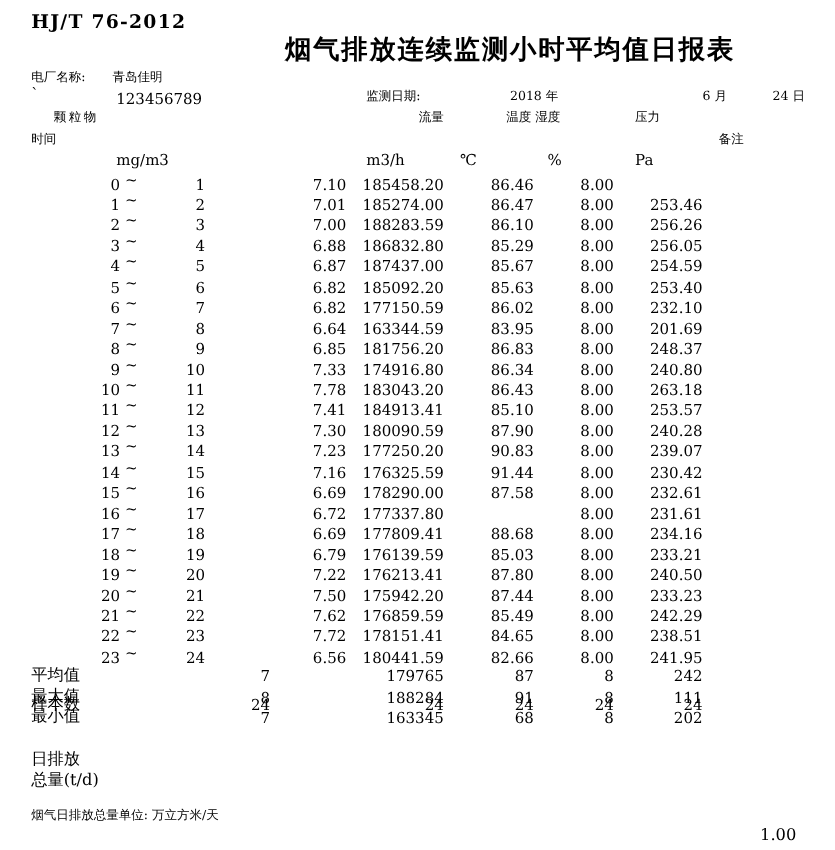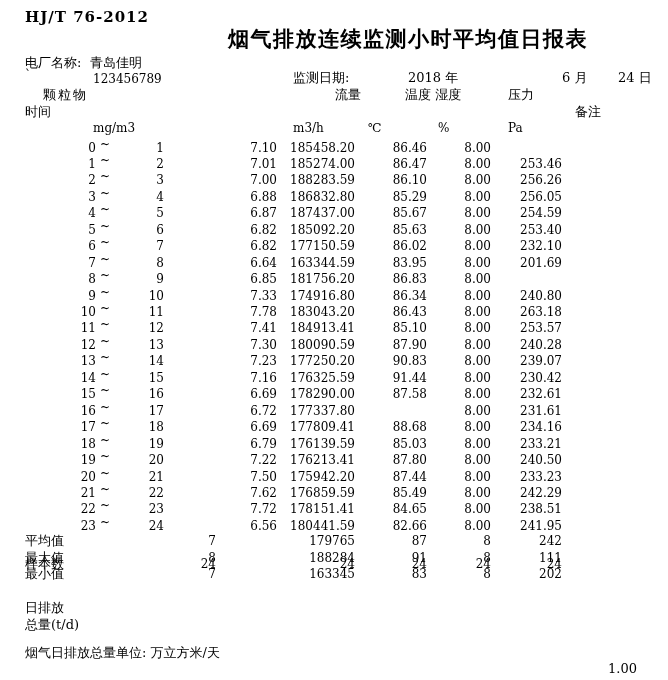--- a/index.html
+++ b/index.html
@@ -1,19 +1,19 @@
 <!DOCTYPE html>
 <html><head>
 <meta charset="utf-8">
 <style>
   html,body{margin:0;padding:0;background:#fff;}
   #page{position:relative;width:668px;height:680px;background:#ffffff;color:#000;
         font-family:"DejaVu Serif",serif;overflow:hidden;}
   .abs{position:absolute;white-space:pre;}
-  .cjk{font-size:13px;line-height:14px;}
+  .cjk{font-size:10px;line-height:14px;}
   .num{font-size:12px;line-height:14px;}
   #std{left:25px;top:8px;font-size:15px;font-weight:bold;letter-spacing:1px;}
   #title{left:228px;top:25px;font-size:21px;font-weight:bold;letter-spacing:1.5px;}
   #plant-label{left:25px;top:56px;}
   #plant-name{left:90px;top:56px;}
   #code-prefix{left:25px;top:68px;font-size:12px;}
   #plant-code{left:93px;top:72px;font-size:12px;}
   #date-label{left:293px;top:71px;}
   #date-year{left:408px;top:71px;}
   #date-month{left:562px;top:71px;}
@@ -151,20 +151,21 @@
     <span class="cell cpress">201.69</span>
   </div>
       <div class="row" style="top: 271px;">
     <span class="cell ch1">8</span>
     <span class="ctilde">~</span>
     <span class="cell ch2">9</span>
     <span class="cell cpm">6.85</span>
     <span class="cell cflow">181756.20</span>
     <span class="cell ctemp">86.83</span>
     <span class="cell chum">8.00</span>
+    <span class="cell cpress">248.37</span>
   </div>
       <div class="row" style="top: 288px;">
     <span class="cell ch1">9</span>
     <span class="ctilde">~</span>
     <span class="cell ch2">10</span>
     <span class="cell cpm">7.33</span>
     <span class="cell cflow">174916.80</span>
     <span class="cell ctemp">86.34</span>
     <span class="cell chum">8.00</span>
     <span class="cell cpress">240.80</span>
@@ -323,21 +324,21 @@
     <span class="cell cspm">8</span>
     <span class="cell cflow">188284</span>
     <span class="cell ctemp">91</span>
     <span class="cell chum">8</span>
     <span class="cell cpress">111</span>
   </div>
       <div class="row" style="top: 566px;">
     <span class="clabel">最小值</span>
     <span class="cell cspm">7</span>
     <span class="cell cflow">163345</span>
-    <span class="cell ctemp">83</span>
+    <span class="cell ctemp">68</span>
     <span class="cell chum">8</span>
     <span class="cell cpress">202</span>
   </div>
       <div class="row" style="top: 556px;">
     <span class="clabel">样本数</span>
     <span class="cell cspm">24</span>
     <span class="cell cflow">24</span>
     <span class="cell ctemp">24</span>
     <span class="cell chum">24</span>
     <span class="cell cpress">24</span>

